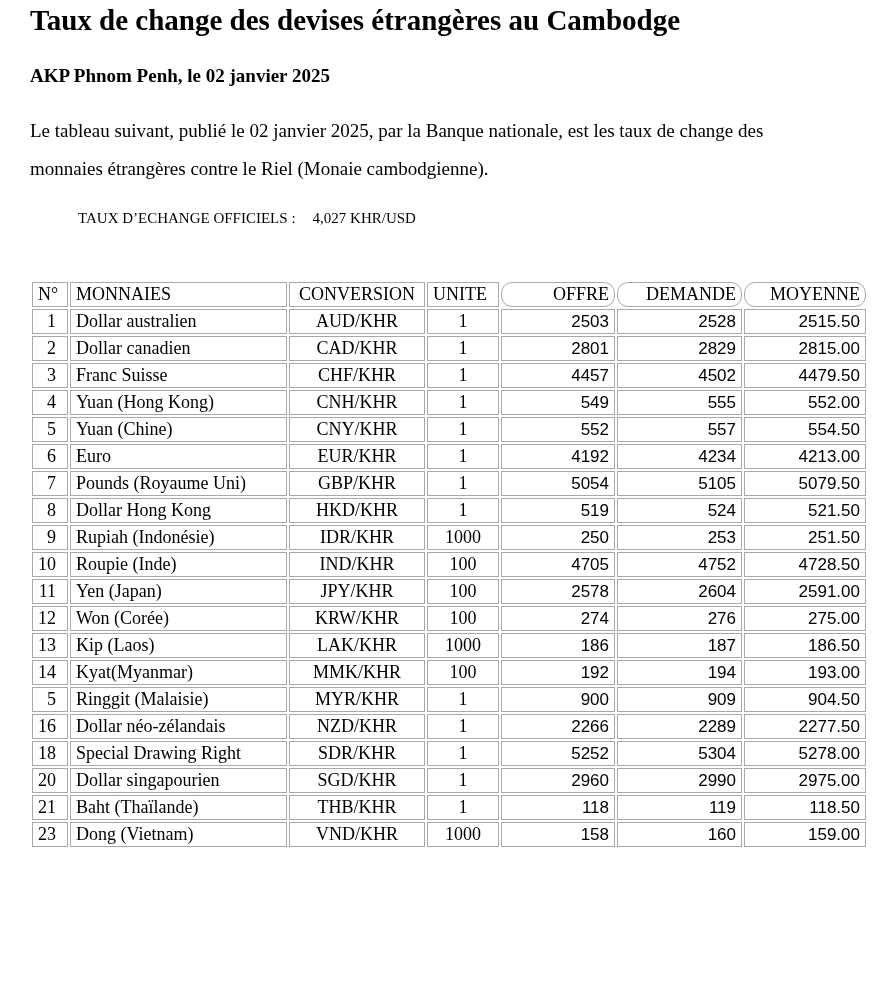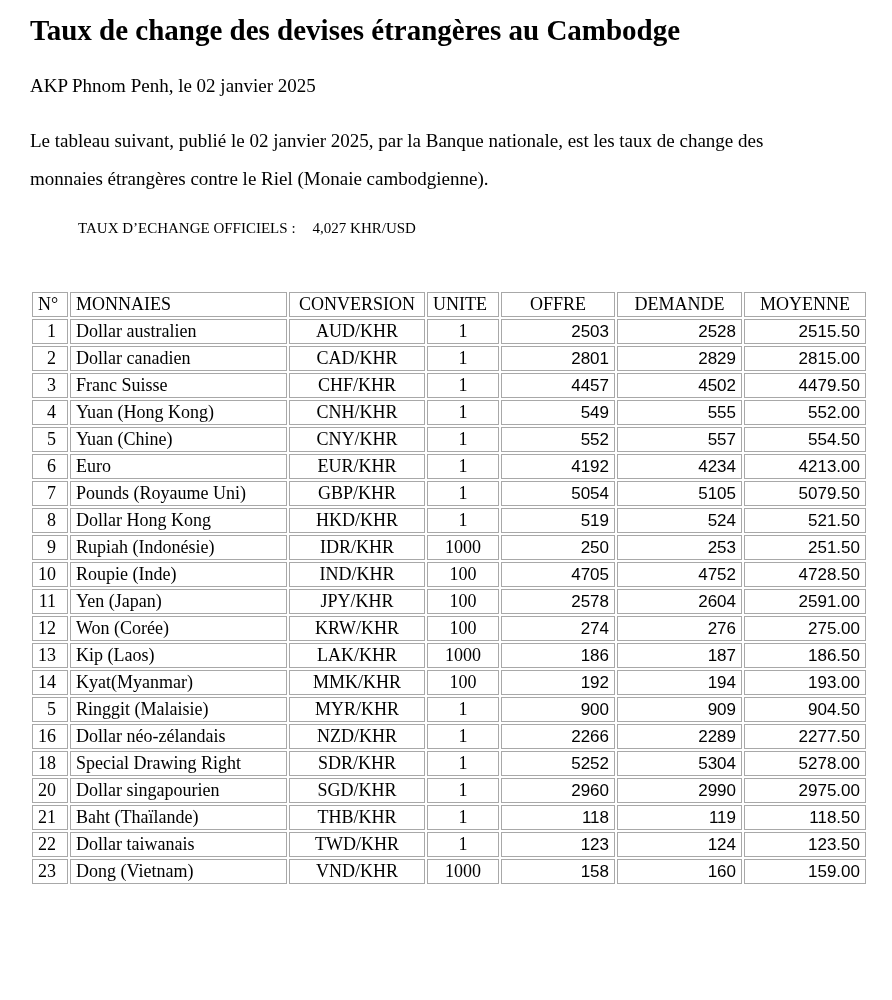--- a/index.html
+++ b/index.html
@@ -8,35 +8,36 @@
     background: #ffffff;
     color: #000000;
   }
   body {
     width: 892px;
     height: 1000px;
     overflow: hidden;
     font-family: "Liberation Serif", serif;
   }
   .page {
-    padding: 12px 26px 0 30px;
+    padding: 2px 26px 0 30px;
   }
   .doc-title {
     margin: 0;
     font-size: 29px;
     font-weight: bold;
     line-height: 36px;
     white-space: nowrap;
     letter-spacing: 0px;
   }
   .dateline {
     margin-top: 25px;
     font-size: 19px;
     line-height: 25px;
     white-space: nowrap;
+    font-weight: bold;
   }
   .intro {
     margin-top: 24px;
     font-size: 19px;
     line-height: 38px;
   }
   .intro .line {
     white-space: nowrap;
   }
   .official-rate {
@@ -66,21 +67,21 @@
     font-weight: normal;
     white-space: nowrap;
     overflow: hidden;
     background: #ffffff;
   }
   
   th.c0 { text-align: left; }
   th.c1 { text-align: left; }
   th.c2 { text-align: center; }
   th.c3 { text-align: left; }
-  th.c4, th.c5, th.c6 { text-align: center; }
+  th.c4, th.c5, th.c6 { text-align: right; border-radius: 11px; }
   
   td.c0 { text-align: right; padding-right: 11px; }
   td.c1 { text-align: left; }
   td.c2, td.c3 { text-align: center; }
   td.c4, td.c5, td.c6 {
     text-align: right;
     font-family: "Liberation Sans", sans-serif;
     font-size: 17px;
   }
 </style>
@@ -289,29 +290,20 @@
         <tr>
           <td class="c0">21</td>
           <td class="c1">Baht (Thaïlande)</td>
           <td class="c2">THB/KHR</td>
           <td class="c3">1</td>
           <td class="c4">118</td>
           <td class="c5">119</td>
           <td class="c6">118.50</td>
         </tr>
         <tr>
-          <td class="c0">22</td>
-          <td class="c1">Dollar taiwanais</td>
-          <td class="c2">TWD/KHR</td>
-          <td class="c3">1</td>
-          <td class="c4">123</td>
-          <td class="c5">124</td>
-          <td class="c6">123.50</td>
-        </tr>
-        <tr>
           <td class="c0">23</td>
           <td class="c1">Dong (Vietnam)</td>
           <td class="c2">VND/KHR</td>
           <td class="c3">1000</td>
           <td class="c4">158</td>
           <td class="c5">160</td>
           <td class="c6">159.00</td>
         </tr>
       </tbody>
   </table>

